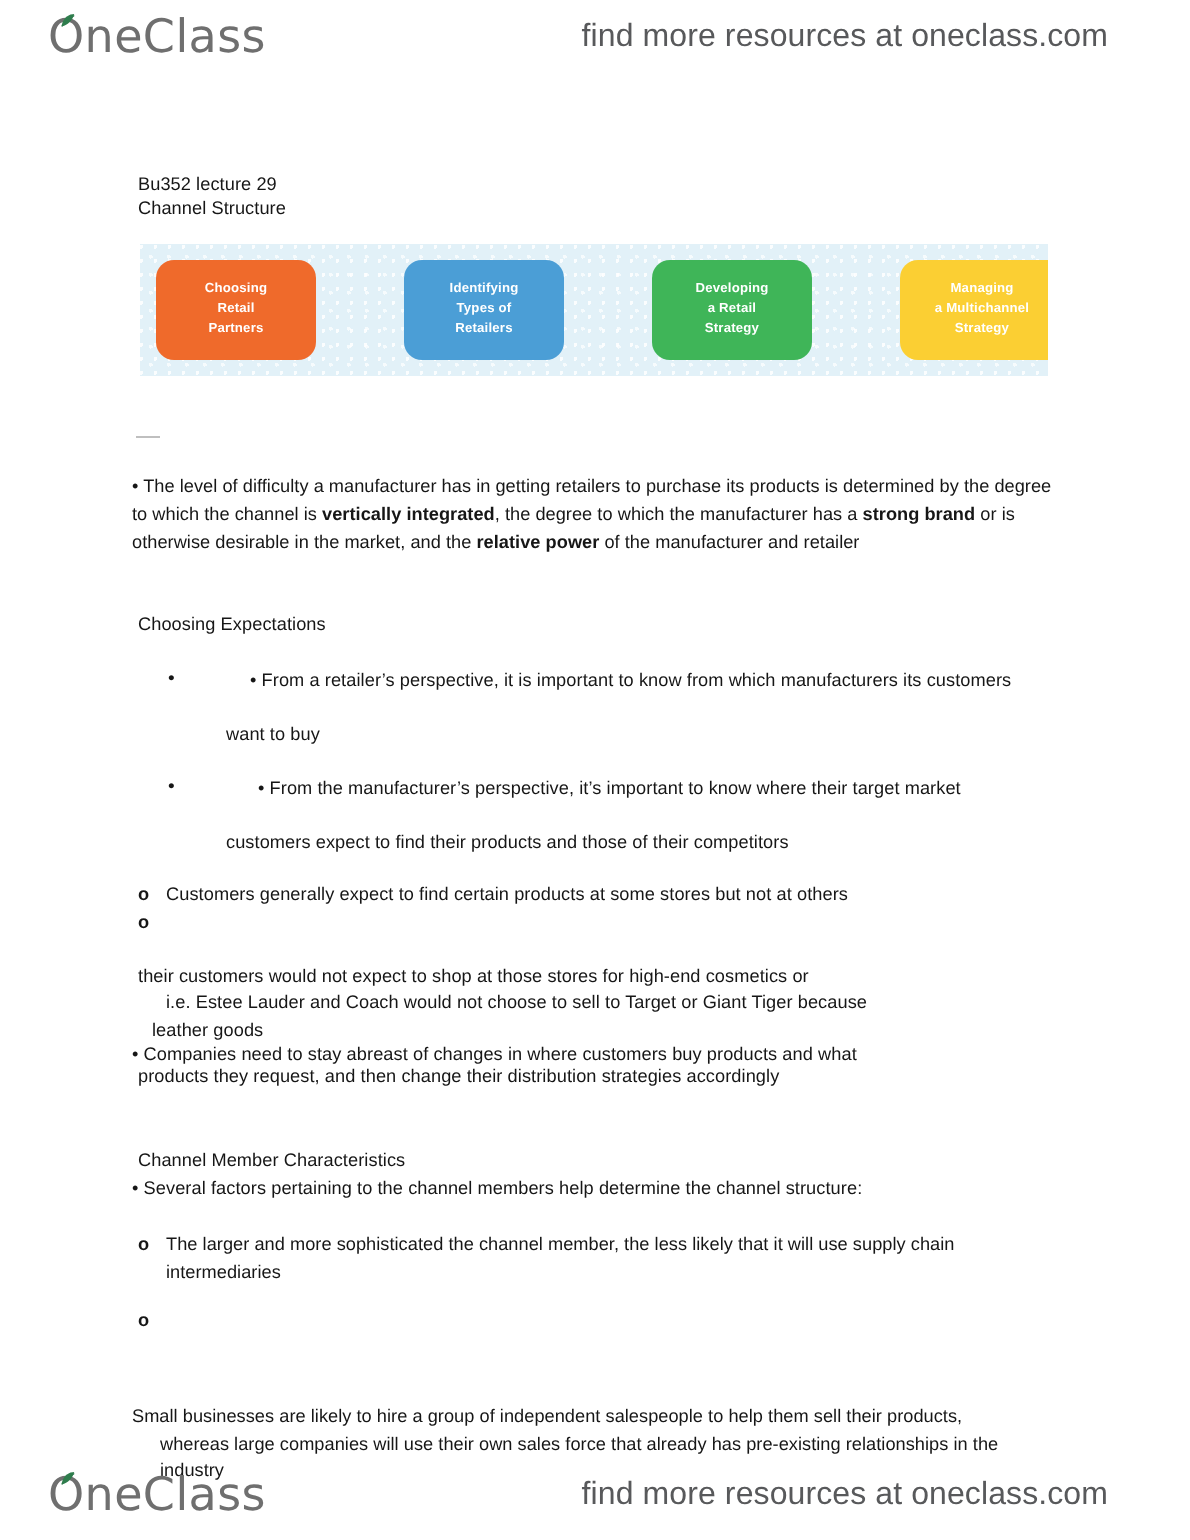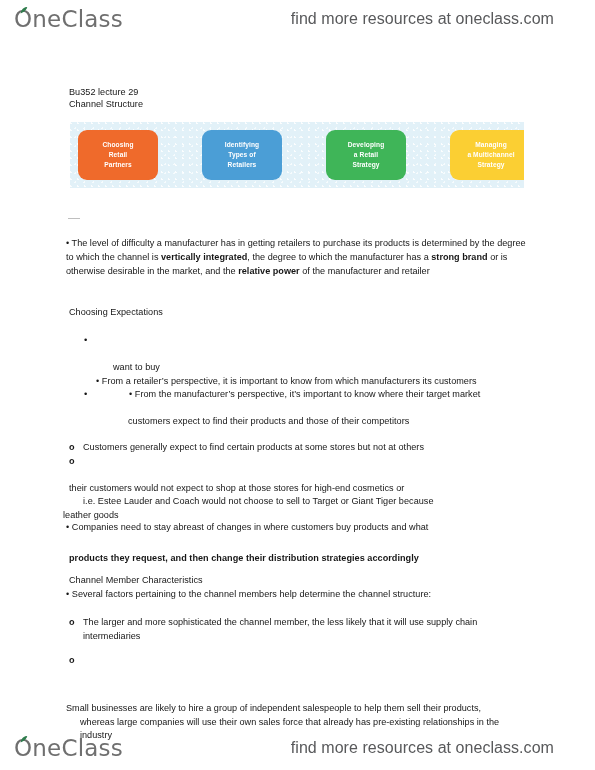--- a/index.html
+++ b/index.html
@@ -23,21 +23,21 @@
     width: 595px;
     height: 38px;
     display: flex;
     align-items: center;
   }
   .brand-bar.header { top: 0; }
   .brand-bar.footer { top: 729px; }
 
   .logo {
     position: absolute;
-    left: 14px;
+    left: 24px;
     display: flex;
     align-items: baseline;
     user-select: none;
     justify-content: center;
   }
   .logo-mark {
     position: relative;
     font-size: 23px;
     letter-spacing: 0.2px;
     color: #6f6f6f;
@@ -162,37 +162,37 @@
 Strategy</div>
   </div>
 
   <div class="dash-artifact"></div>
 
   <div class="line wrapbox" style="left:66px; top:236px; width:461px; line-height:14px;"><span>• The level of difficulty a manufacturer has in getting retailers to purchase its products is determined by the degree to which the channel is </span><b>vertically integrated</b><span>, the degree to which the manufacturer has a </span><b>strong brand</b><span> or is otherwise desirable in the market, and the </span><b>relative power</b><span> of the manufacturer and retailer</span></div>
 
   <div class="line" style="left:69px; top:306px;">Choosing Expectations</div>
 
   <div class="line" style="left:84px; top:334px; font-size:9.5px;">•</div>
-  <div class="line" style="left:96px; top:334px;margin-top:41px;">• From a retailer’s perspective, it is important to know from which manufacturers its customers</div>
+  <div class="line" style="left:125px; top:334px;">• From a retailer’s perspective, it is important to know from which manufacturers its customers</div>
   <div class="line" style="left:113px; top:361px;">want to buy</div>
 
   <div class="line" style="left:84px; top:388px; font-size:9.5px;">•</div>
   <div class="line" style="left:113px; top:388px;margin-left:16px;">• From the manufacturer’s perspective, it’s important to know where their target market</div>
-  <div class="line" style="left:113px; top:415px;margin-left:15px;">customers expect to find their products and those of their competitors</div>
+  <div class="line" style="left:113px; top:415px;">customers expect to find their products and those of their competitors</div>
 
   <div class="line" style="left:69px; top:441px; font-weight:700;">o</div>
   <div class="line" style="left:83px; top:441px;">Customers generally expect to find certain products at some stores but not at others</div>
 
   <div class="line" style="left:69px; top:455px; font-weight:700;">o</div>
   <div class="line" style="left:83px; top:455px;margin-top:40px;">i.e. Estee Lauder and Coach would not choose to sell to Target or Giant Tiger because</div>
   <div class="line" style="left:69px; top:482px;">their customers would not expect to shop at those stores for high-end cosmetics or</div>
-  <div class="line" style="left:63px; top:509px;">leather goods</div>
+  <div class="line" style="left:76px; top:509px;">leather goods</div>
 
   <div class="line" style="left:66px; top:521px;">• Companies need to stay abreast of changes in where customers buy products and what</div>
-  <div class="line" style="left:69px; top:552px;font-weight:bold;">products they request, and then change their distribution strategies accordingly</div>
+  <div class="line" style="left:69px; top:532px;">products they request, and then change their distribution strategies accordingly</div>
 
   <div class="line" style="left:69px; top:574px;text-align:right;">Channel Member Characteristics</div>
   <div class="line" style="left:66px; top:588px;">• Several factors pertaining to the channel members help determine the channel structure:</div>
 
   <div class="line" style="left:69px; top:616px; font-weight:700;">o</div>
   <div class="line wrapbox" style="left:83px; top:616px; width:444px; line-height:13.5px;">The larger and more sophisticated the channel member, the less likely that it will use supply chain intermediaries</div>
 
   <div class="line" style="left:69px; top:654px; font-weight:700;">o</div>
   <div class="line wrapbox" style="left:66px; top:654px; width:428px; line-height:13.5px; text-indent:-14px; padding-left:14px;margin-top:48px;">Small businesses are likely to hire a group of independent salespeople to help them sell their products, whereas large companies will use their own sales force that already has pre-existing relationships in the industry</div>
 

